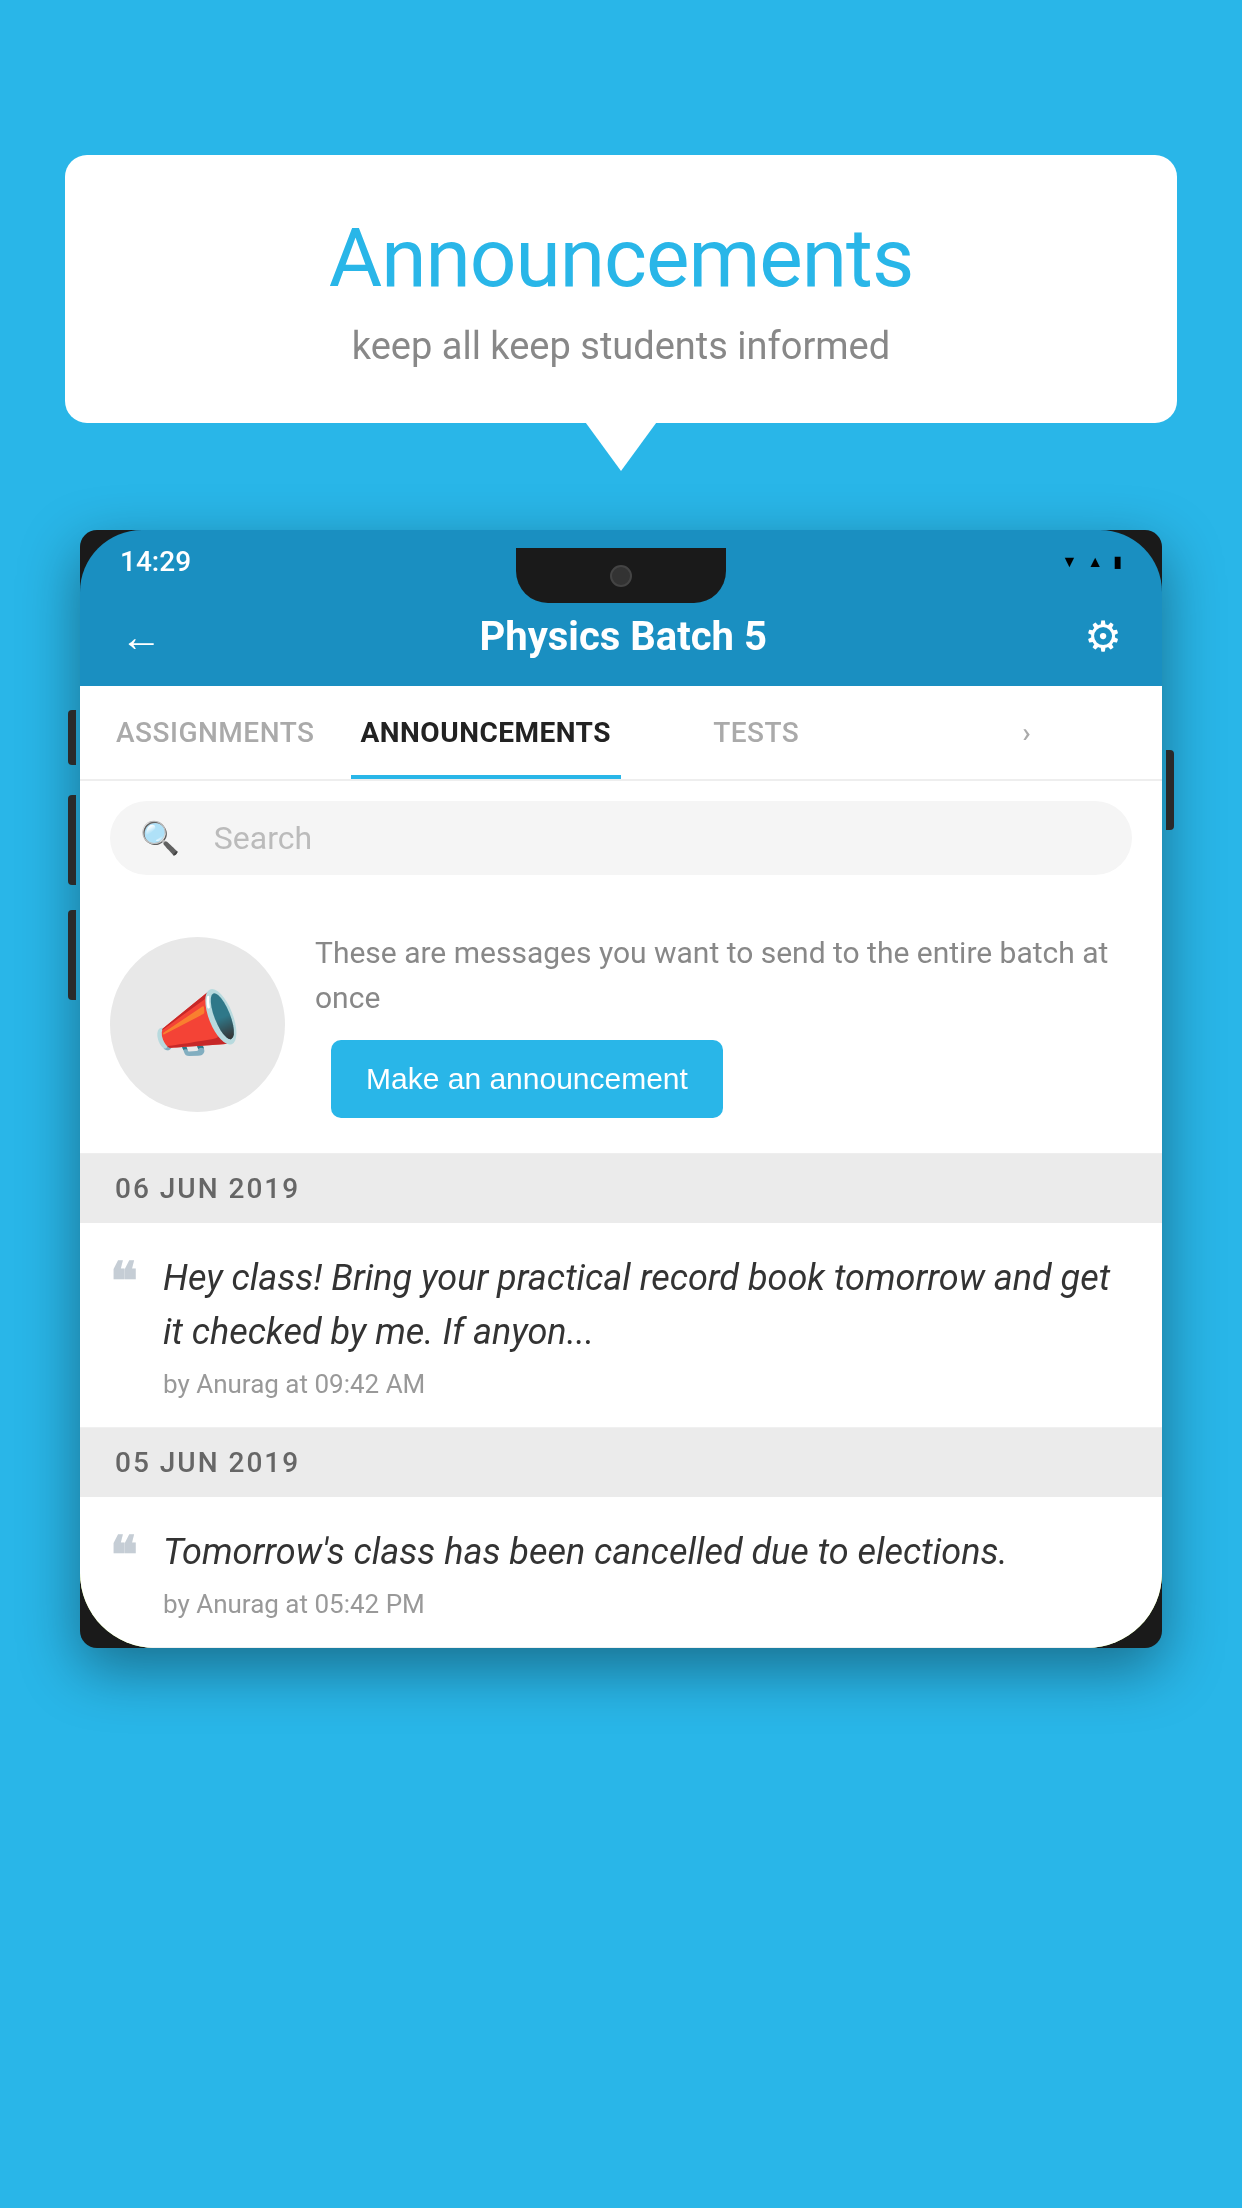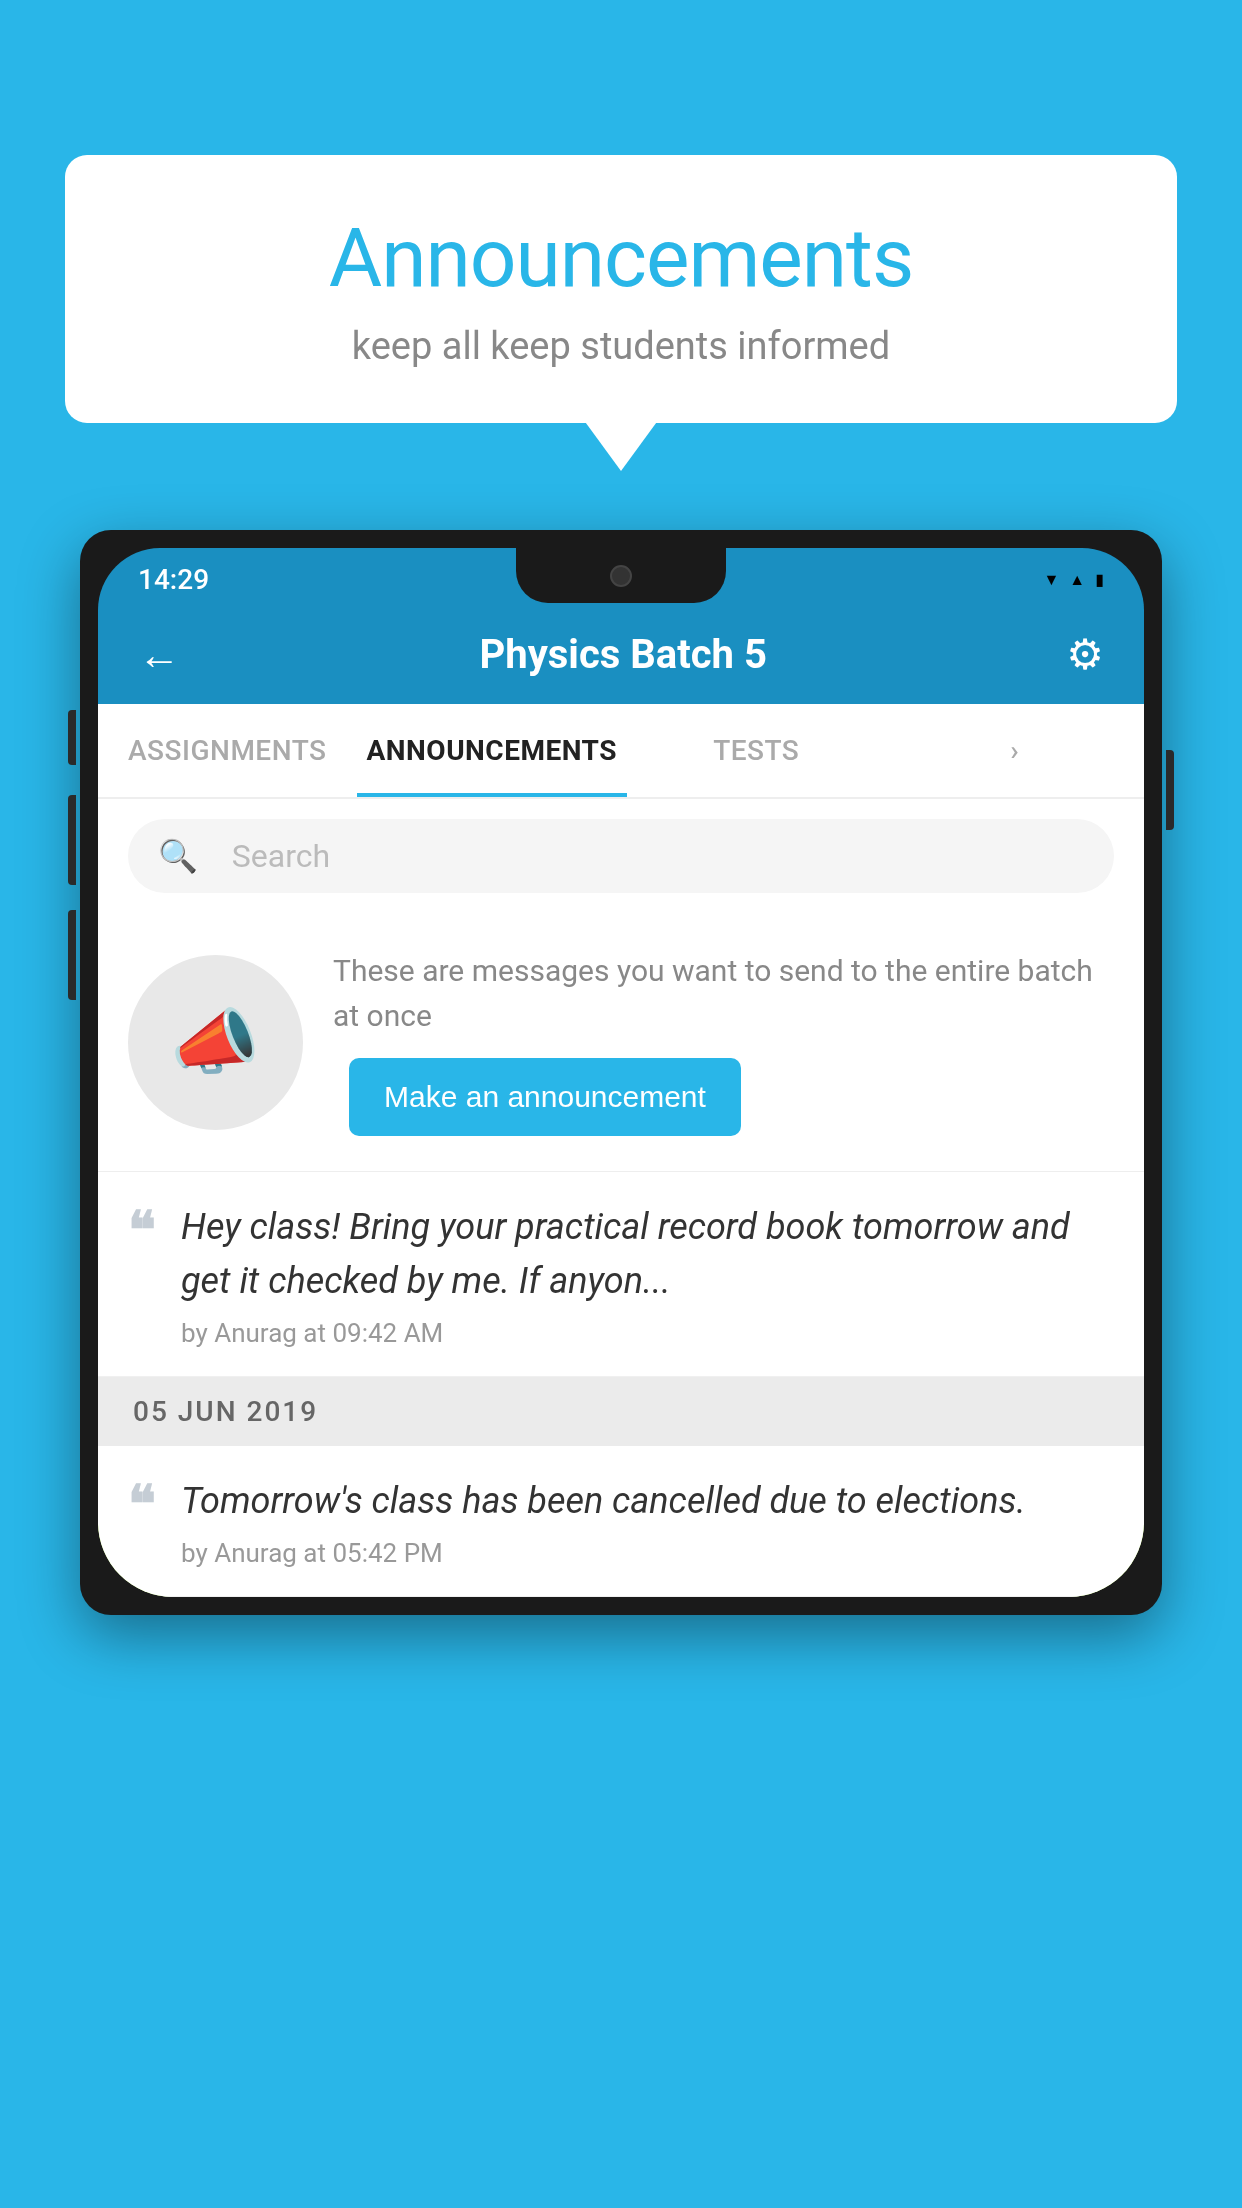--- a/index.html
+++ b/index.html
@@ -59,22 +59,21 @@
     
     .phone-wrapper {
       position: absolute;
       top: 530px;
       left: 80px;
       right: 80px;
     }
 
     .phone {
       background: #1a1a1a;
-      border-radius: 31px;
-      padding: 18px;
+      border-radius: 17px;
       box-shadow: 0 20px 60px rgba(0,0,0,0.4);
       position: relative;
     }
 
     
     .phone-notch {
       position: absolute;
       top: 18px;
       left: 50%;
       transform: translateX(-50%);
@@ -419,20 +418,23 @@
       <div class="promo-section">
         <div class="promo-icon-circle">
           <span class="megaphone-icon">📣</span>
         </div>
         <div class="promo-content">
           <div class="promo-text">These are messages you want to send to the entire batch at once</div>
           <button class="make-announcement-btn">Make an announcement</button>
         </div>
       </div>
 
+      <div class="date-header">
+        <span>06  JUN  2019</span>
+      </div>
 
       <div class="announcement-item">
         <span class="quote-icon">❝</span>
         <div class="announcement-content">
           <div class="announcement-text">Hey class! Bring your practical record book tomorrow and get it checked by me. If anyon...</div>
           <div class="announcement-meta">by Anurag at 09:42 AM</div>
         </div>
       </div>
 
       <div class="date-header">

